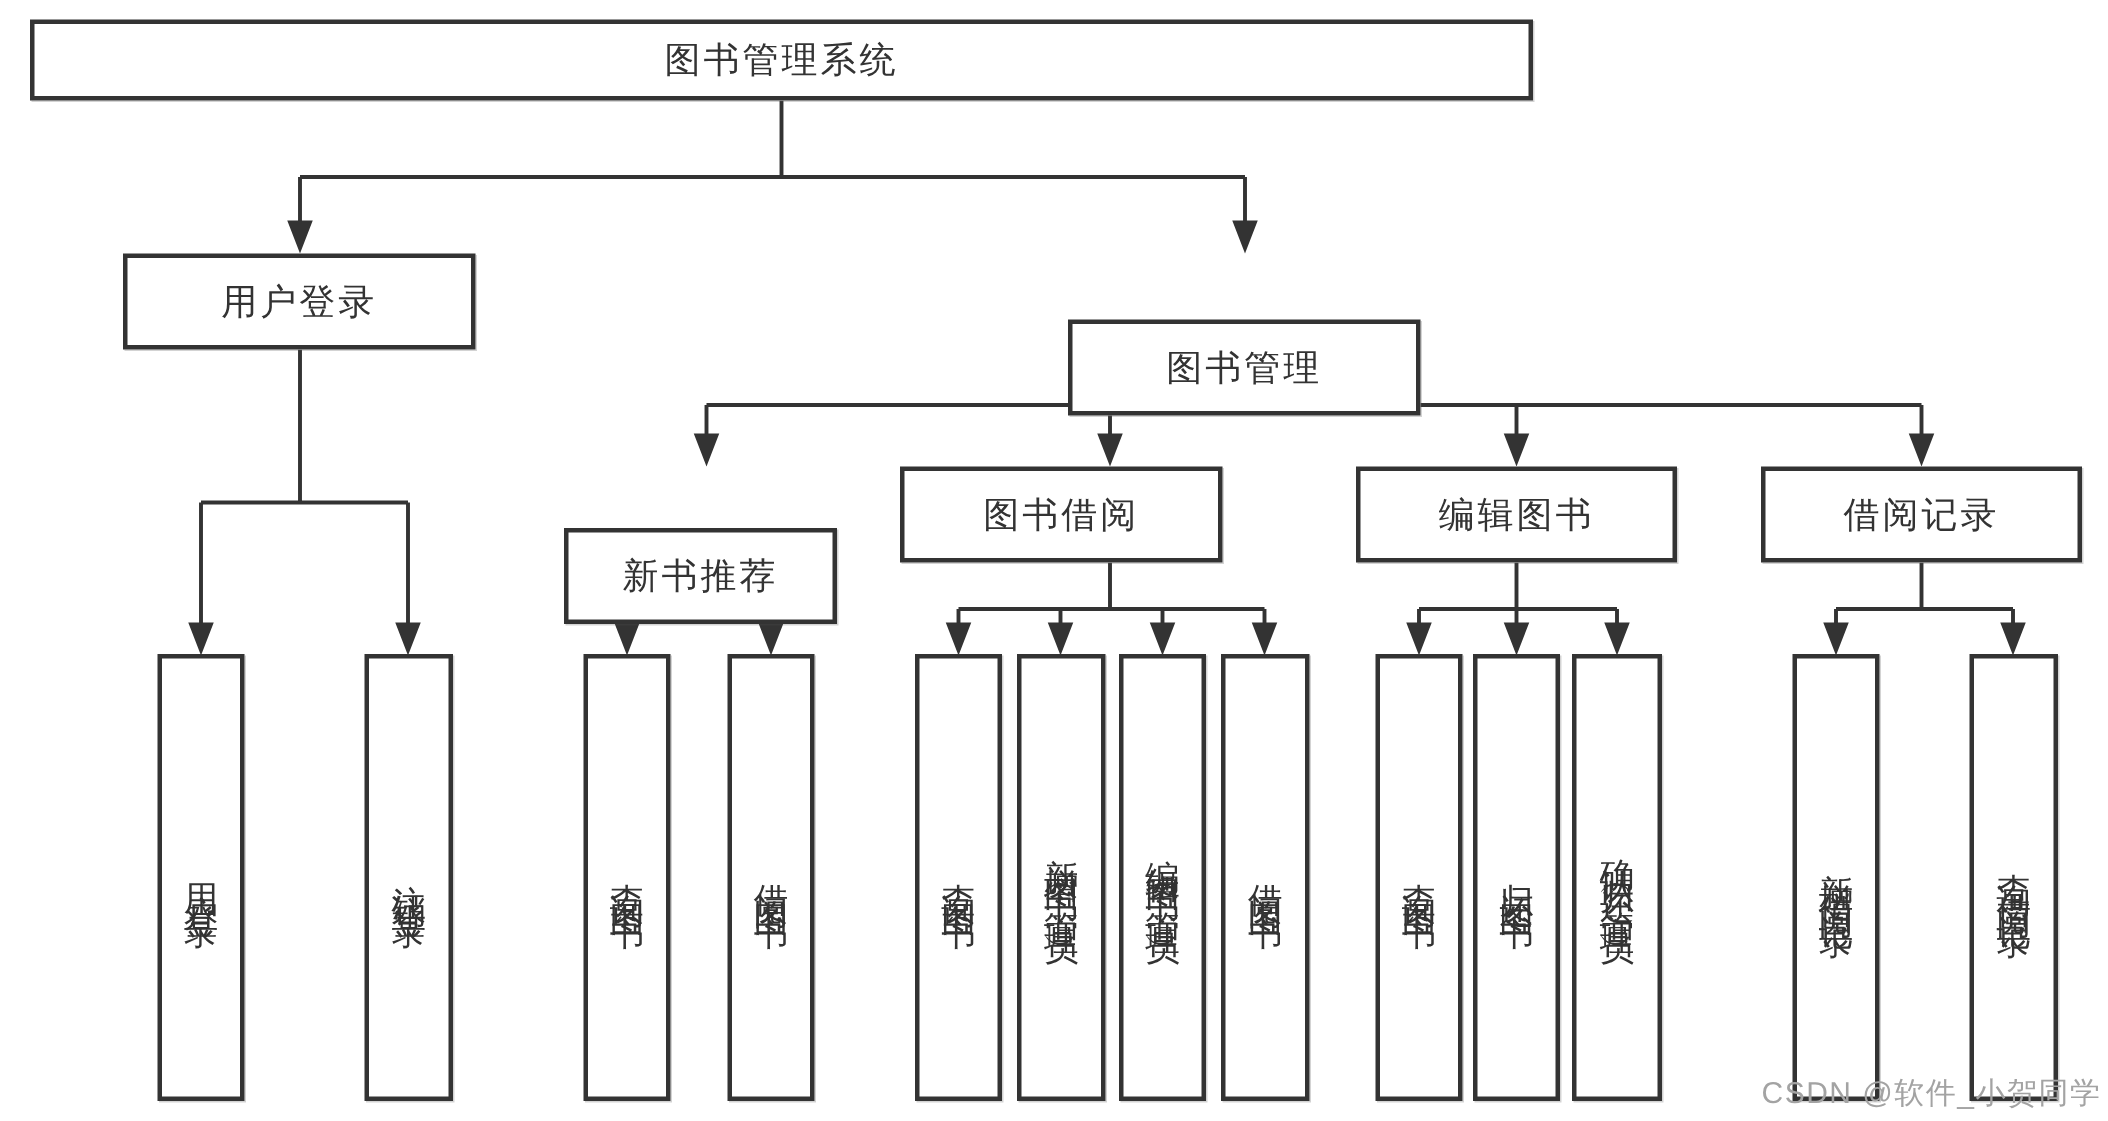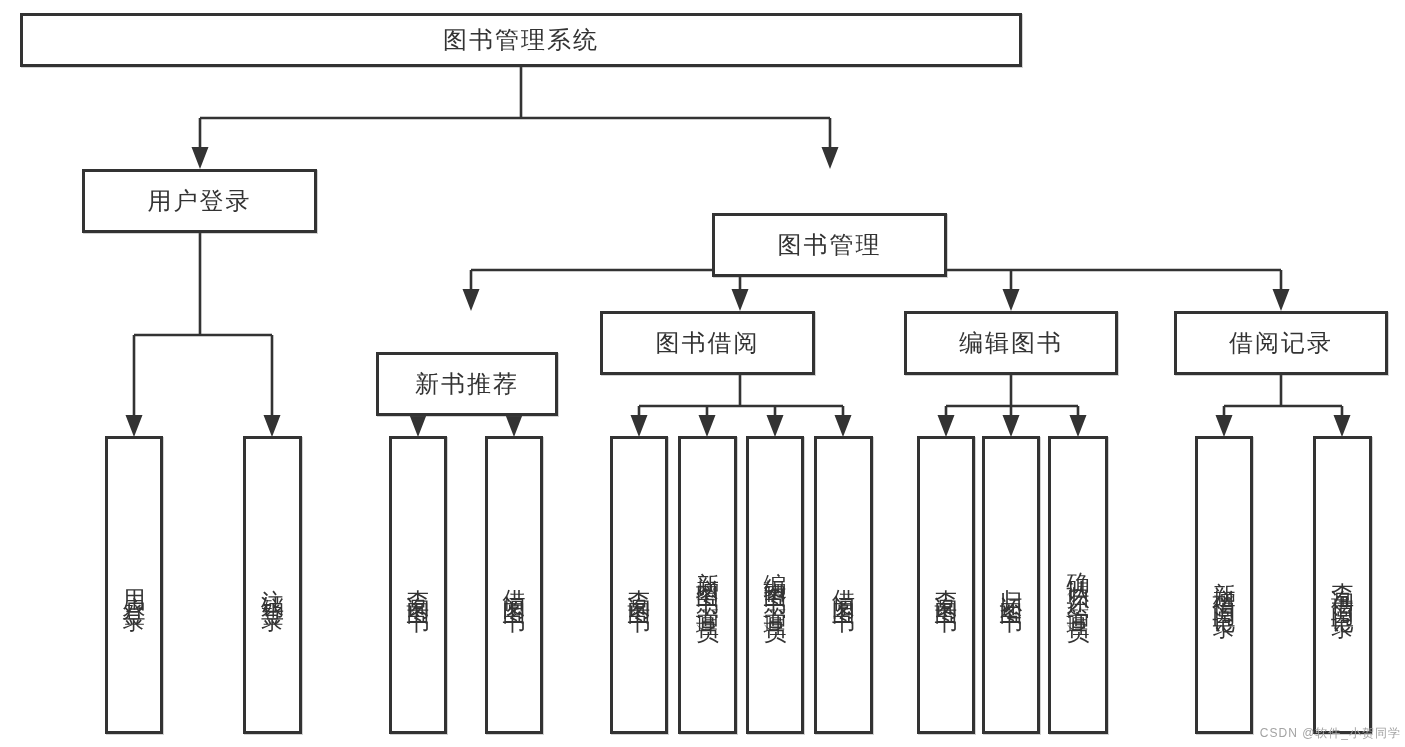--- a/index.html
+++ b/index.html
@@ -46,21 +46,21 @@
     writing-mode: vertical-rl;
     text-orientation: mixed;
     font-size: 23px;
     letter-spacing: 7px;
     line-height: 1;
   }
   .watermark {
     position: absolute;
     right: 4px;
     bottom: 5px;
-    font-size: 12px;
+    font-size: 20px;
     letter-spacing: 1px;
     color: var(--watermark, #a3a3a3);
     white-space: nowrap;
     z-index: 5;
     margin-left: 39px;
   }
 </style>
 </head>
 <body>
 

